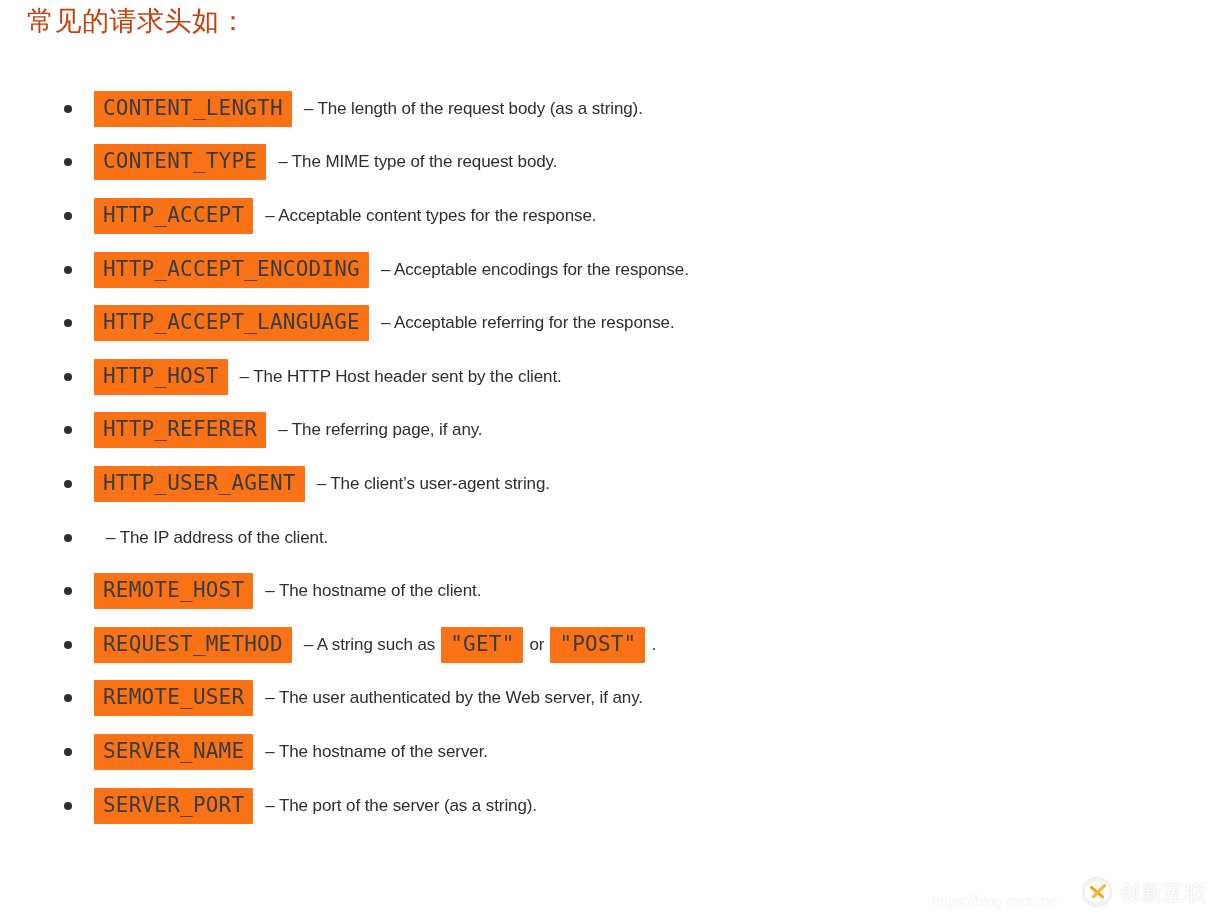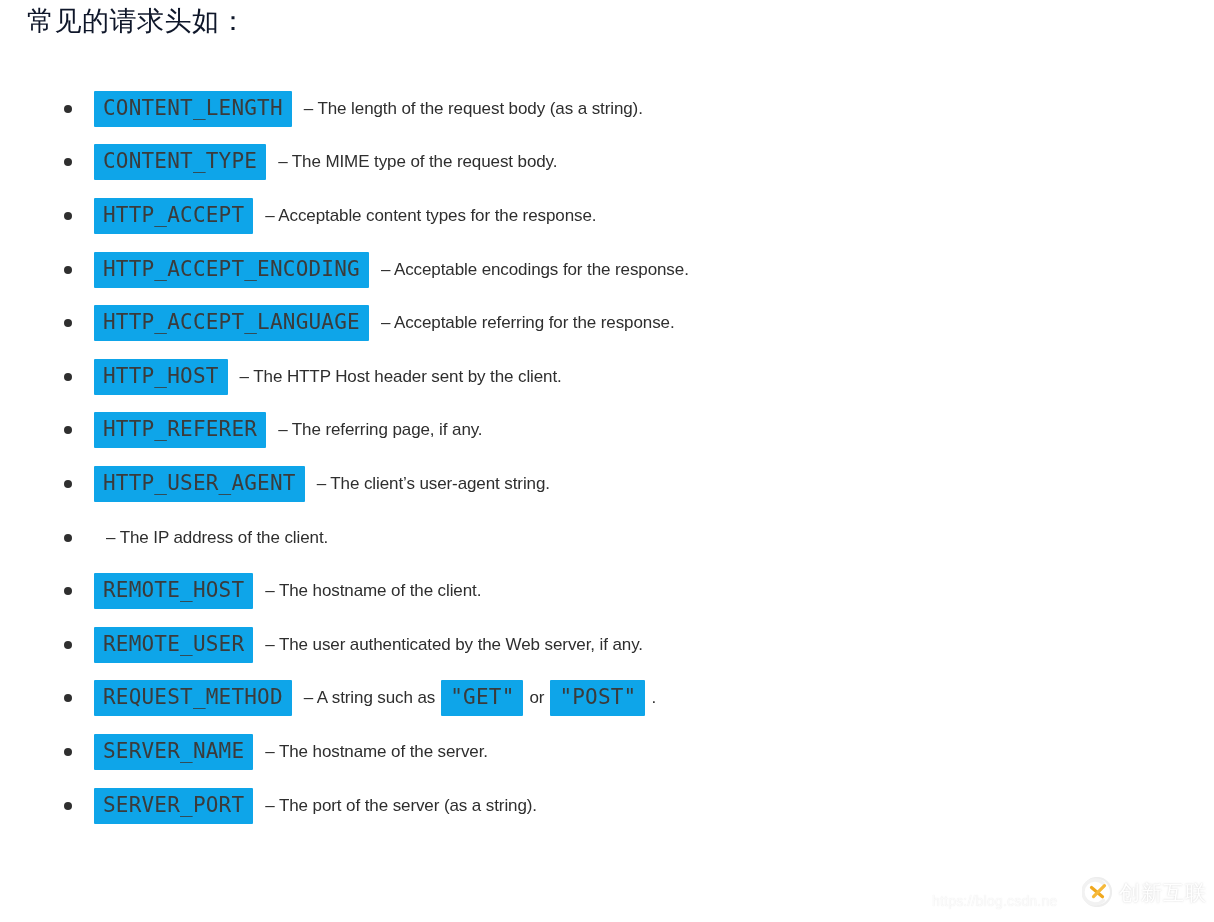--- a/index.html
+++ b/index.html
@@ -16,21 +16,21 @@
     color: #2b2b2b;
   }
 
   
   #page-heading {
     position: absolute;
     left: 27px;
     top: 2px;
     font-size: 27px;
     line-height: 38px;
-    color: #0f172a;
+    color: #c2410c;
     letter-spacing: 0.5px;
     white-space: nowrap;
   }
 
   
   #header-list {
     position: absolute;
     left: 0;
     top: 82px;
     width: 1214px;
@@ -54,21 +54,21 @@
     height: 8px;
     margin-top: -4px;
     border-radius: 50%;
     background: #2f2f2f;
   }
   code.code-span {
     font-family: "DejaVu Sans Mono", "Liberation Mono", monospace;
     font-size: 21px;
     line-height: 21px;
     color: #3b3b3b;
-    background: #0ea5e9;
+    background: #f97316;
     padding: 7px 9px 8px 9px;
     border-radius: 1px;
     letter-spacing: 0.2px;
     display: inline-block;
   }
   .desc {
     font-size: 17px;
     line-height: 28px;
     color: #2e2e2e;
     padding: 0 6px;
@@ -173,32 +173,32 @@
   </li>
 
   <li class="hdr-item">
     <span class="hdr-bullet"></span>
     <code class="code-span">REMOTE_HOST</code>
     <span class="desc lead">– The hostname of the client.</span>
   </li>
 
   <li class="hdr-item">
     <span class="hdr-bullet"></span>
-    <code class="code-span">REMOTE_USER</code>
-    <span class="desc lead">– The user authenticated by the Web server, if any.</span>
-  </li>
-
-  <li class="hdr-item">
-    <span class="hdr-bullet"></span>
     <code class="code-span">REQUEST_METHOD</code>
     <span class="desc lead">– A string such as</span>
     <code class="code-span">"GET"</code>
     <span class="desc">or</span>
     <code class="code-span">"POST"</code>
     <span class="desc">.</span>
+  </li>
+
+  <li class="hdr-item">
+    <span class="hdr-bullet"></span>
+    <code class="code-span">REMOTE_USER</code>
+    <span class="desc lead">– The user authenticated by the Web server, if any.</span>
   </li>
 
   <li class="hdr-item">
     <span class="hdr-bullet"></span>
     <code class="code-span">SERVER_NAME</code>
     <span class="desc lead">– The hostname of the server.</span>
   </li>
 
   <li class="hdr-item">
     <span class="hdr-bullet"></span>

